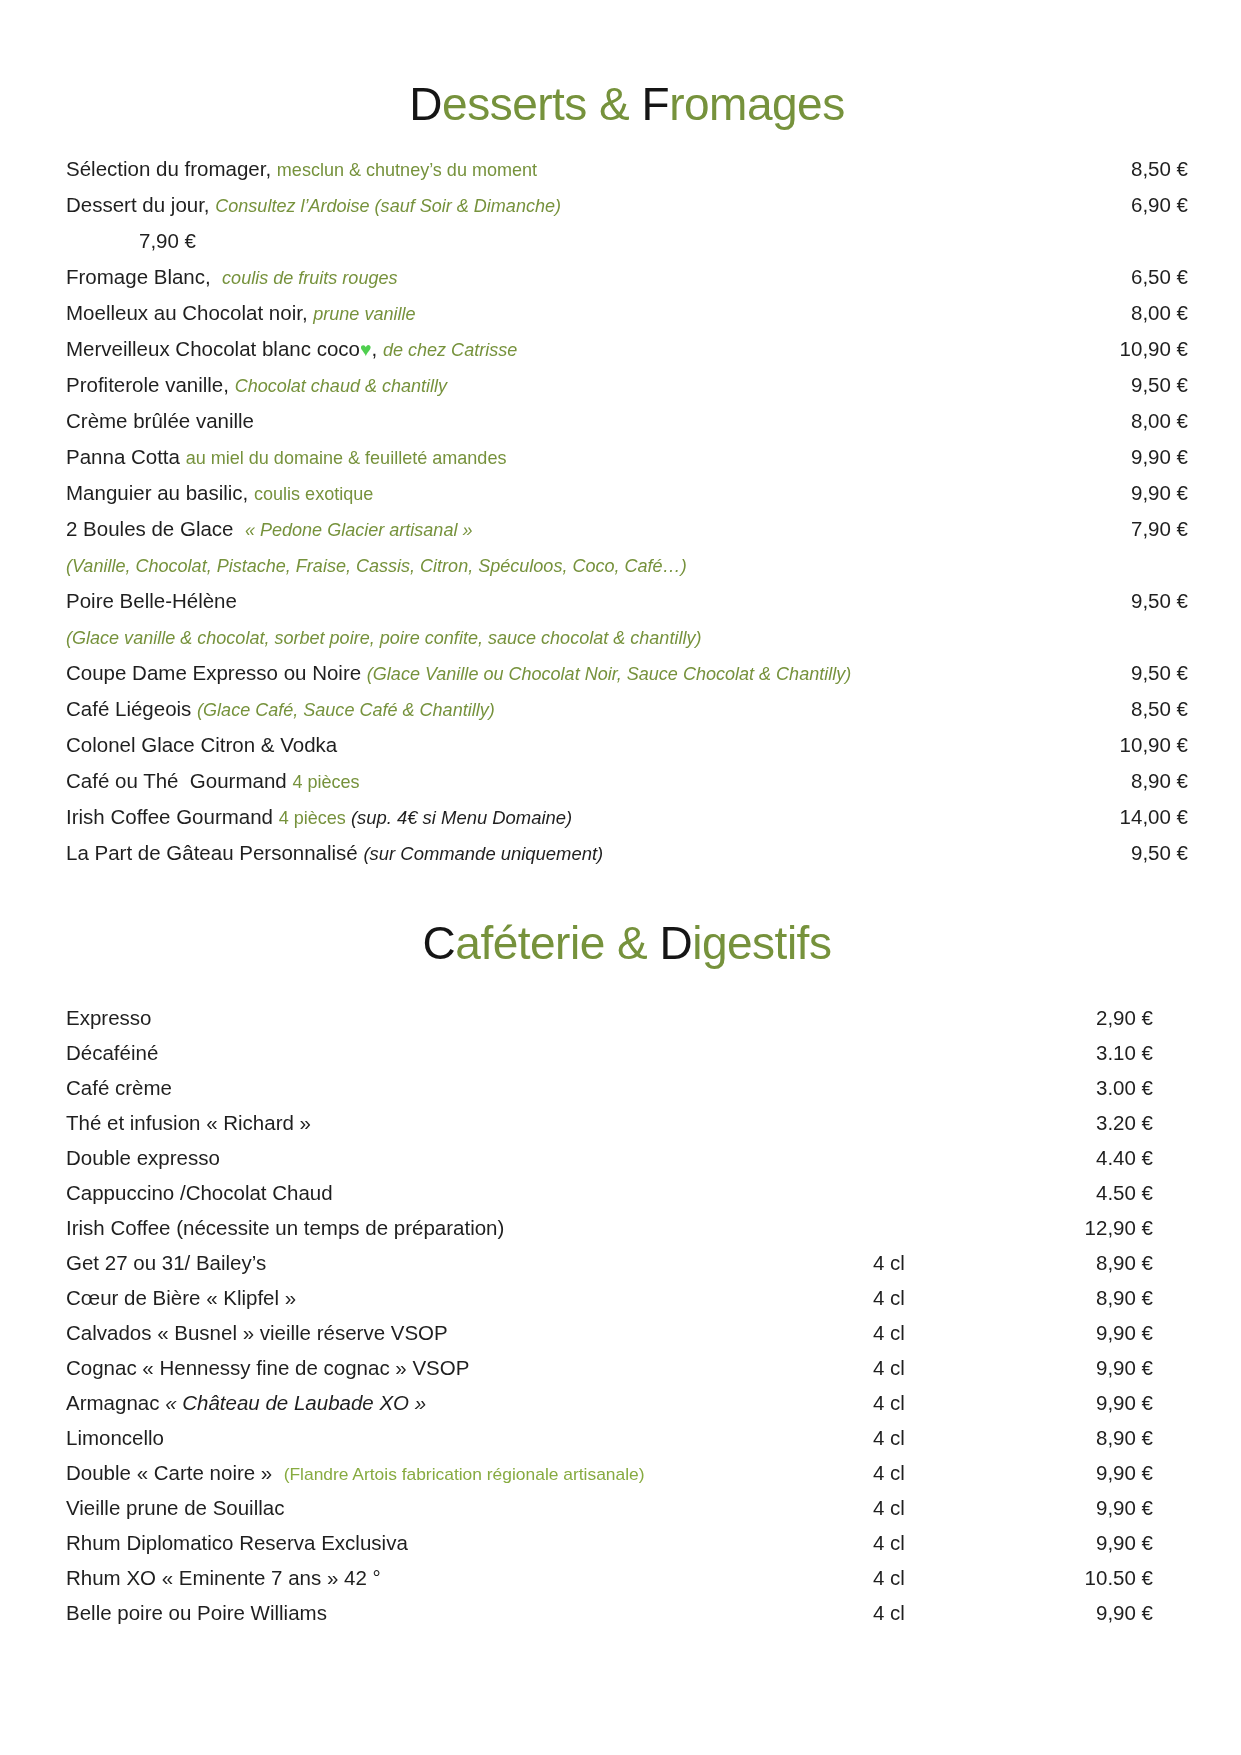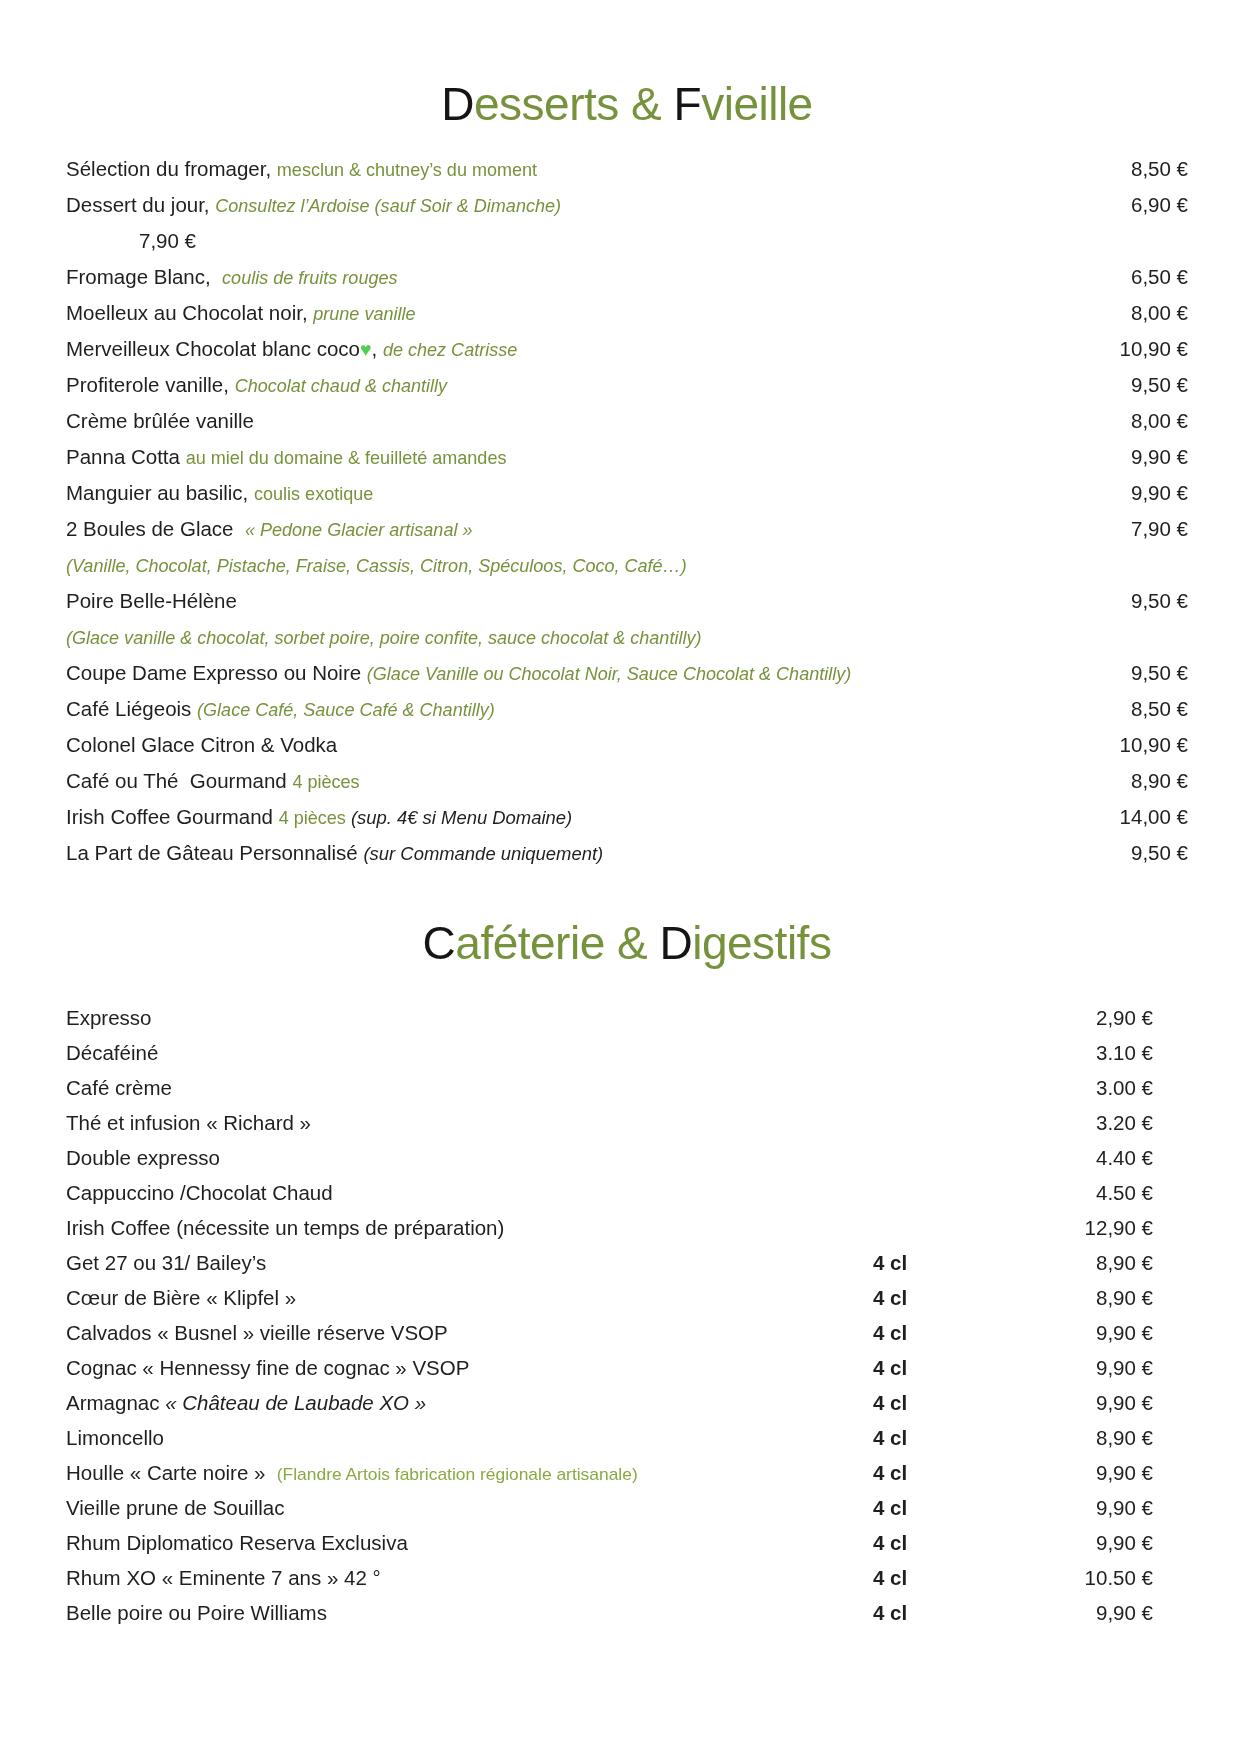--- a/index.html
+++ b/index.html
@@ -23,39 +23,39 @@
   .rows{margin-top:26px;}
   .rows.second{margin-top:36px;}
   .row{
     display:flex;
     align-items:baseline;
     height:36px;
     font-size:20.5px;
   }
   .second .row{height:35px;}
   .name{flex:1;white-space:pre;}
-  .cl{width:180px;padding-left:30px;box-sizing:border-box;white-space:pre;font-weight:bold;}
+  .cl{width:180px;padding-left:30px;box-sizing:border-box;white-space:pre;}
   .price{width:130px;text-align:right;white-space:pre;}
   .second .price{width:165px;padding-right:35px;box-sizing:border-box;}
   
   .k{color:#1f1f1f;}
   .ki{color:#1f1f1f;font-style:italic;}
   .kis{color:#1f1f1f;font-style:italic;font-size:0.9em;}
   .g{color:var(--green,#76923C);font-size:0.88em;}
   .gi{color:var(--green,#76923C);font-style:italic;font-size:0.88em;}
   .gb{color:var(--bright-green,#87AB40);font-size:0.85em;}
   .heart{color:var(--heart-green,#4FCF4F);font-size:0.95em;}
   .title2{margin-top:40px;}
 </style>
 </head>
 <body style="--green: #76923C; --bright-green: #87AB40; --heart-green: #4FCF4F;">
 
 <div class="page">
 
-  <h1 class="menu-title"><span class="cap">D</span><span>esserts &amp; </span><span class="cap">F</span><span>vieille</span></h1>
+  <h1 class="menu-title"><span class="cap">D</span><span>esserts &amp; </span><span class="cap">F</span><span>romages</span></h1>
 
   <div class="rows first" id="rows1">
       <div class="row">
         <span class="name"><span class="k">Sélection du fromager, </span><span class="g">mesclun &amp; chutney’s du moment</span></span>
         <span class="price">8,50 €</span>
       </div>
       <div class="row">
         <span class="name"><span class="k">Dessert du jour, </span><span class="gi">Consultez l’Ardoise (sauf Soir &amp; Dimanche)</span></span>
         <span class="price">6,90 €</span>
       </div>
@@ -194,21 +194,21 @@
         <span class="name"><span class="k">Armagnac </span><span class="ki">« Château de Laubade XO »</span></span>
         <span class="cl">4 cl</span>
         <span class="price">9,90 €</span>
       </div>
       <div class="row">
         <span class="name"><span class="k">Limoncello</span></span>
         <span class="cl">4 cl</span>
         <span class="price">8,90 €</span>
       </div>
       <div class="row">
-        <span class="name"><span class="k">Houlle « Carte noire »  </span><span class="gb">(Flandre Artois fabrication régionale artisanale)</span></span>
+        <span class="name"><span class="k">Double « Carte noire »  </span><span class="gb">(Flandre Artois fabrication régionale artisanale)</span></span>
         <span class="cl">4 cl</span>
         <span class="price">9,90 €</span>
       </div>
       <div class="row">
         <span class="name"><span class="k">Vieille prune de Souillac</span></span>
         <span class="cl">4 cl</span>
         <span class="price">9,90 €</span>
       </div>
       <div class="row">
         <span class="name"><span class="k">Rhum Diplomatico Reserva Exclusiva</span></span>

